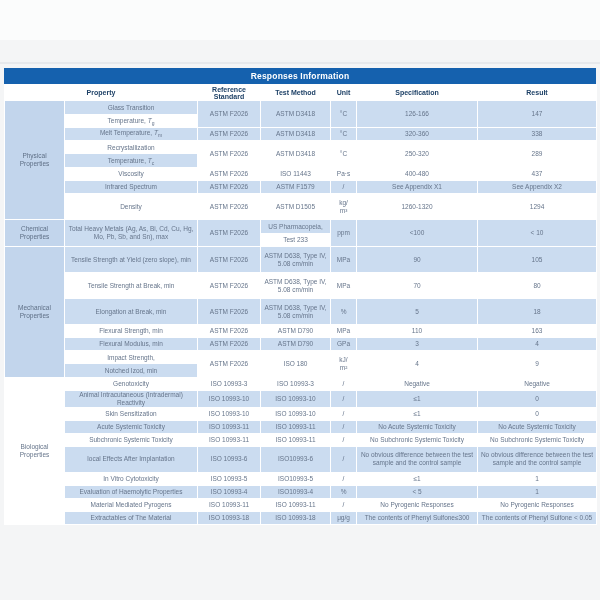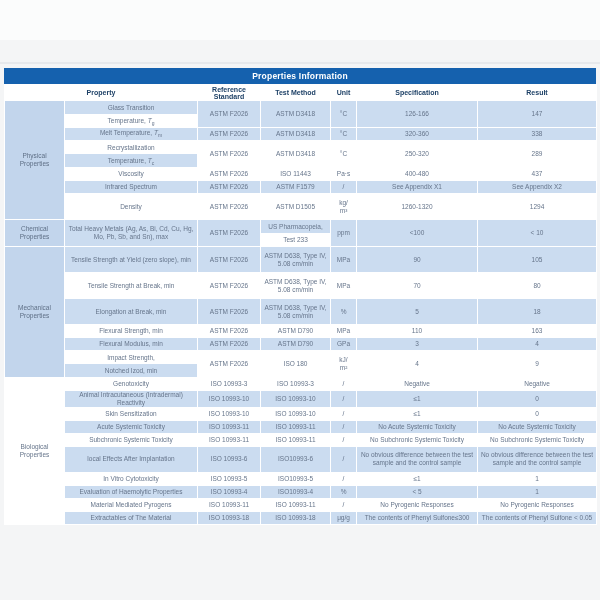--- a/index.html
+++ b/index.html
@@ -37,21 +37,21 @@
   td.u{white-space:pre-line;}
   sub{font-size:5px;}
 </style>
 </head>
 <body>
 
 <div class="top-band"></div>
 <div class="top-line"></div>
 
 <div class="tbl-wrap">
-  <div class="title-bar">Properties Information</div>
+  <div class="title-bar">Responses Information</div>
   <table>
     <colgroup>
       <col style="width:60px">
         <col style="width:133px">
         <col style="width:63px">
       <col style="width:70px">
         <col style="width:26px">
         <col style="width:121px">
         <col style="width:119px">
     </colgroup>

